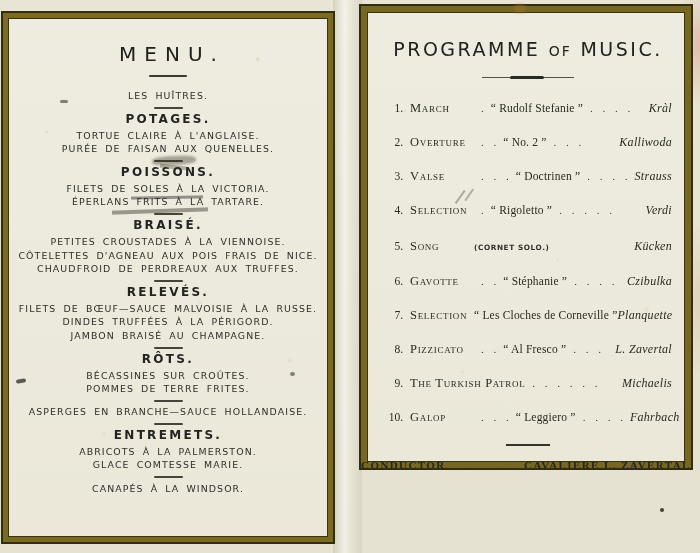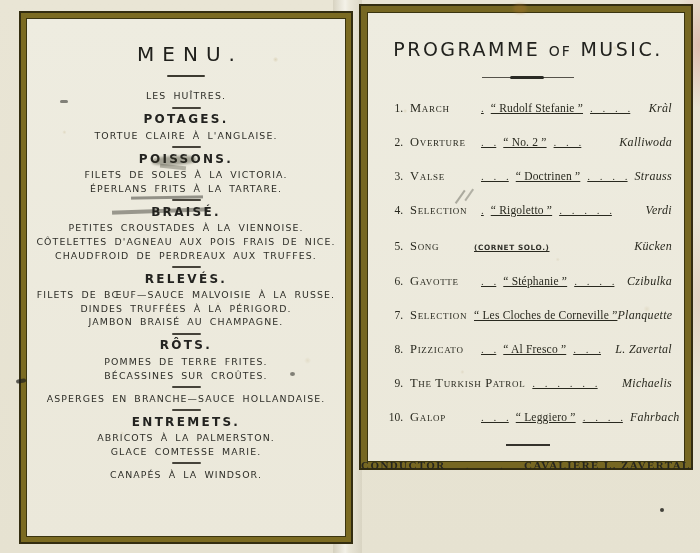--- a/index.html
+++ b/index.html
@@ -20,21 +20,21 @@
     position:absolute;
     background:
       radial-gradient(3px 3px at 12% 22%, rgba(160,130,60,.18), transparent 70%),
       radial-gradient(4px 4px at 78% 8%,  rgba(160,130,60,.22), transparent 70%),
       radial-gradient(3px 3px at 60% 55%, rgba(150,120,60,.12), transparent 70%),
       radial-gradient(3px 3px at 30% 80%, rgba(150,120,60,.14), transparent 70%),
       radial-gradient(5px 5px at 88% 66%, rgba(160,130,60,.12), transparent 70%),
       linear-gradient(#eeece0,#ebe8da);
     box-shadow: 0 0 0 2px #332d10, inset 0 0 0 1px #3a340f;
   }
-  .page-left  { left:3px;  top:13px; width:330px; height:529px; border:5px solid #7b6b22;margin-left:18px; }
+  .page-left  { left:3px;  top:13px; width:330px; height:529px; border:5px solid #7b6b22; }
   .page-right { left:361px; top:6px; width:330px; height:462px; border:6px solid #766722; }
 
   .fold {
     position:absolute; left:333px; top:0; width:29px; height:553px;
     background:linear-gradient(90deg, rgba(60,50,20,.10), rgba(255,255,252,.5) 42%, rgba(255,255,252,.15) 55%, rgba(60,50,20,.08));
   }
 
   
   .menu-inner { padding:20px 6px 0; text-align:center; color:#2a2a24; }
   .menu-title {
@@ -64,21 +64,21 @@
   .prog-title-rule .thick { position:absolute; left:28px; width:34px; top:1px; height:3px; background:#2a2a24; border-radius:2px; }
 
   .prog-items { font-family:"Liberation Serif", serif; }
   .prog-item {
     display:flex; align-items:baseline; white-space:nowrap;
     font-size:11px; line-height:15px; margin-bottom:19px;
   }
   .pi-left { flex:0 0 auto; min-width:90px; }
   .pi-num  { display:inline-block; width:19px; text-align:right; margin-right:7px; font-size:11.5px; }
   .pi-label{ font-variant:small-caps; letter-spacing:0.7px; font-size:12.5px; }
-  .pi-mid  { display:inline-flex; flex-direction:column;text-decoration:underline; }
+  .pi-mid  { display:inline-flex; flex-direction:column; }
   .pi-line1{ display:inline; }
   .pi-title{ font-size:11.5px; letter-spacing:0.2px; }
   .pi-dots { word-spacing:7px; margin:0 7px; color:#3a3a30; }
   .pi-dots:empty { display:none; margin:0; }
   .pi-note {
     align-self:center; font-family:"DejaVu Sans", sans-serif;
     font-size:7.3px; font-weight:700; letter-spacing:0.6px; margin-top:2.5px; color:#33332c;
   }
   .pi-comp { margin-left:auto; font-style:italic; font-size:12px; letter-spacing:0.3px; text-align:left; }
 
@@ -121,20 +121,21 @@
     <div class="menu-lines">
               <div class="menu-line">LES HUÎTRES.</div>
             </div>
     <div class="m-rule"></div>
   </div>
 
   <div class="menu-section">
     <div class="menu-heading">POTAGES.</div>
     <div class="menu-lines">
               <div class="menu-line">TORTUE CLAIRE À L'ANGLAISE.</div>
+              <div class="menu-line">PURÉE DE FAISAN AUX QUENELLES.</div>
             </div>
     <div class="m-rule"></div>
   </div>
 
   <div class="menu-section">
     <div class="menu-heading">POISSONS.</div>
     <div class="menu-lines">
               <div class="menu-line">FILETS DE SOLES À LA VICTORIA.</div>
               <div class="menu-line">ÉPERLANS FRITS À LA TARTARE.</div>
             </div>
@@ -157,22 +158,22 @@
               <div class="menu-line">FILETS DE BŒUF—SAUCE MALVOISIE À LA RUSSE.</div>
               <div class="menu-line">DINDES TRUFFÉES À LA PÉRIGORD.</div>
               <div class="menu-line">JAMBON BRAISÉ AU CHAMPAGNE.</div>
             </div>
     <div class="m-rule"></div>
   </div>
 
   <div class="menu-section">
     <div class="menu-heading">RÔTS.</div>
     <div class="menu-lines">
+              <div class="menu-line">BÉCASSINES SUR CROÛTES.</div>
               <div class="menu-line">POMMES DE TERRE FRITES.</div>
-              <div class="menu-line">BÉCASSINES SUR CROÛTES.</div>
             </div>
     <div class="m-rule"></div>
   </div>
 
   <div class="menu-section">
 
     <div class="menu-lines">
               <div class="menu-line">ASPERGES EN BRANCHE—SAUCE HOLLANDAISE.</div>
             </div>
     <div class="m-rule"></div>

